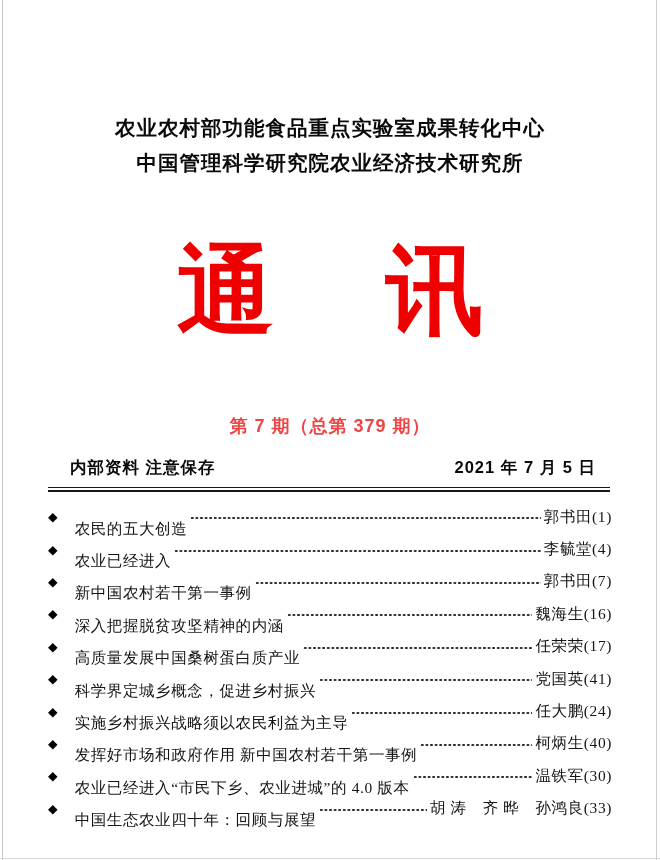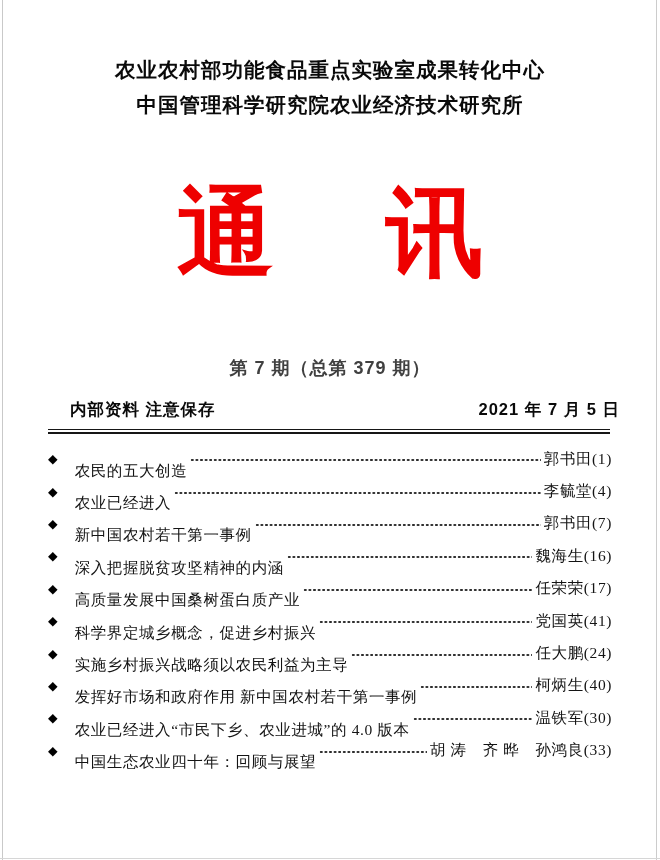--- a/index.html
+++ b/index.html
@@ -11,21 +11,21 @@
     overflow: hidden;
     color: #111;
     font-family: "Liberation Serif", "DejaVu Serif", serif;
   }
   
   .edge-left  { position:absolute; left:2px;  top:0; bottom:0; width:1px; background:#c9c9c9; }
   .edge-right { position:absolute; right:3px; top:0; bottom:0; width:1px; background:#cccccc; }
   .edge-bottom{ position:absolute; left:0; right:0; bottom:1px; height:1px; background:#d6d6d6; }
 
   .org-header {
-    padding-top: 52px;
+    padding-top: 110px;
     text-align: center;
     font-family: "Liberation Sans", "DejaVu Sans", sans-serif;
     font-weight: bold;
     font-size: 20.5px;
     line-height: 35px;
     letter-spacing: 1px;
     color: #0a0a0a;
   }
 
   .main-title {
@@ -41,29 +41,29 @@
     line-height: 1;
   }
 
   .issue-line {
     margin-top: 76px;
     text-align: center;
     font-family: "Liberation Sans", "DejaVu Sans", sans-serif;
     font-weight: bold;
     font-size: 18px;
     letter-spacing: 1px;
-    color: #404040;
+    color: #ef4444;
   }
 
   .meta-row {
     margin-top: 19px;
     display: flex;
     justify-content: space-between;
     align-items: baseline;
-    padding: 0 40px 0 70px;
+    padding: 0 64px 0 70px;
     font-family: "Liberation Sans", "DejaVu Sans", sans-serif;
     font-weight: bold;
     font-size: 16.5px;
     letter-spacing: 1px;
     color: #0a0a0a;
   }
 
   .double-rule {
     box-sizing: border-box;
     margin: 8px 50px 0 48px;

